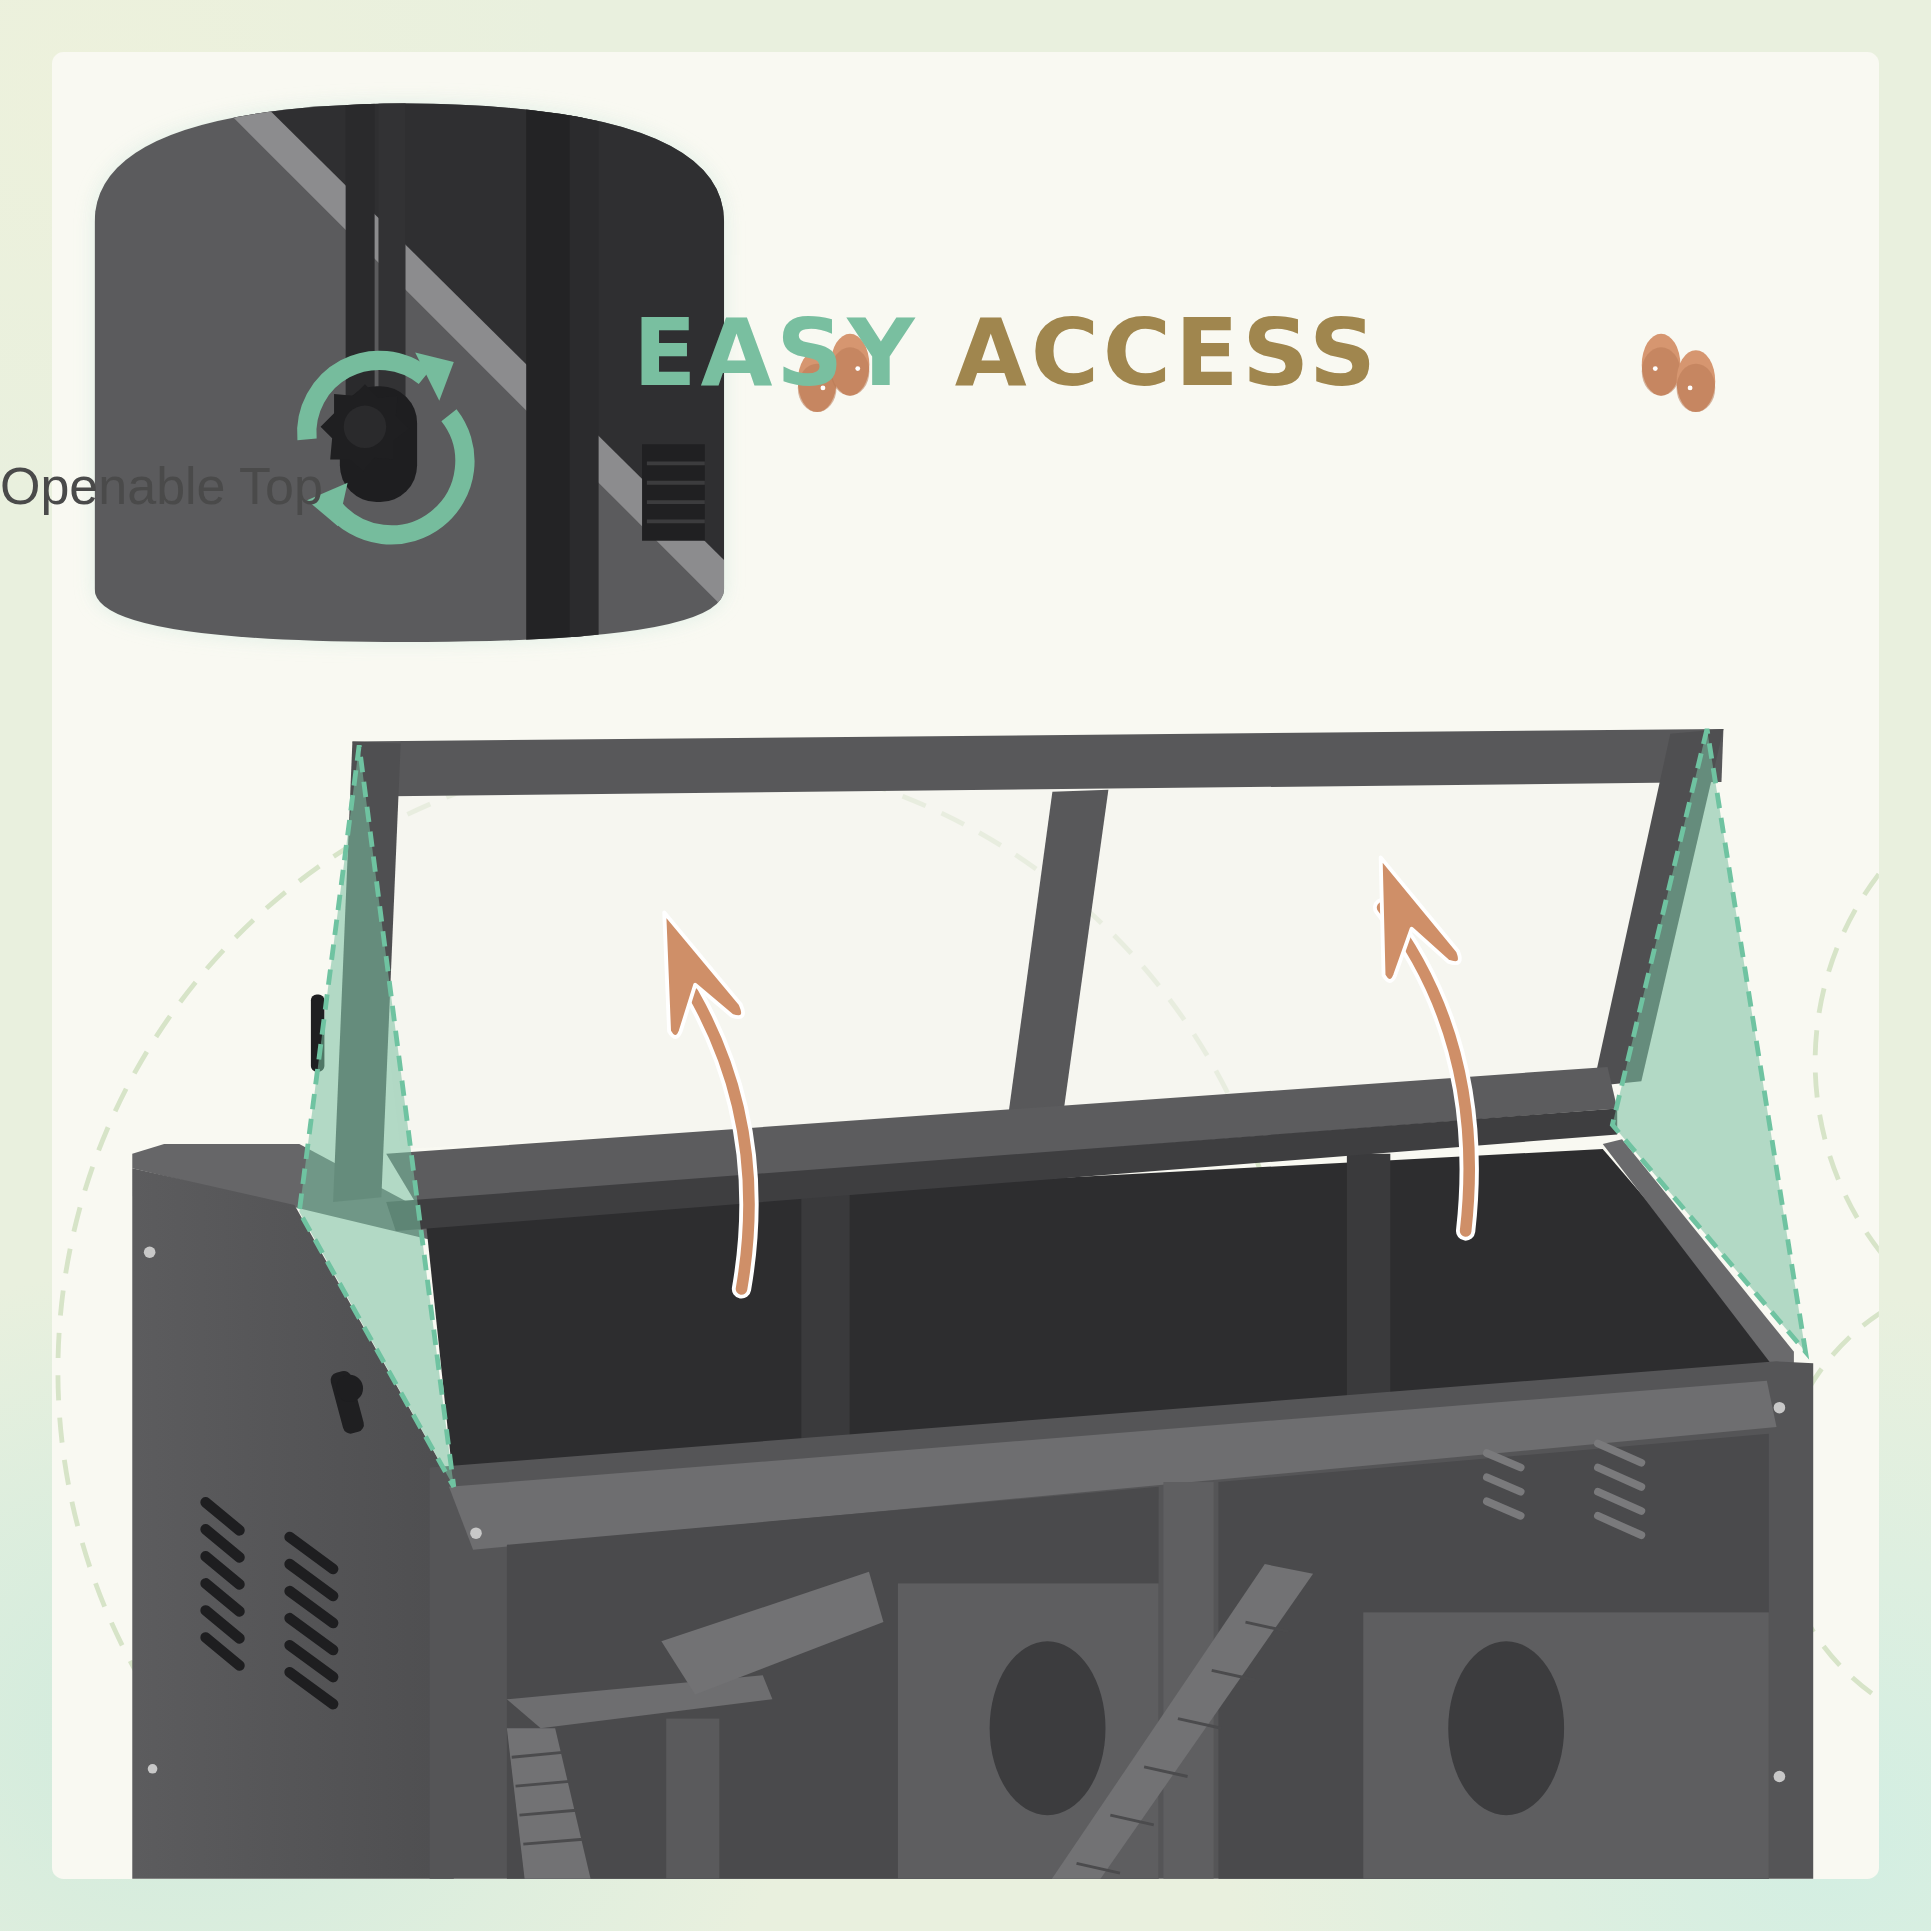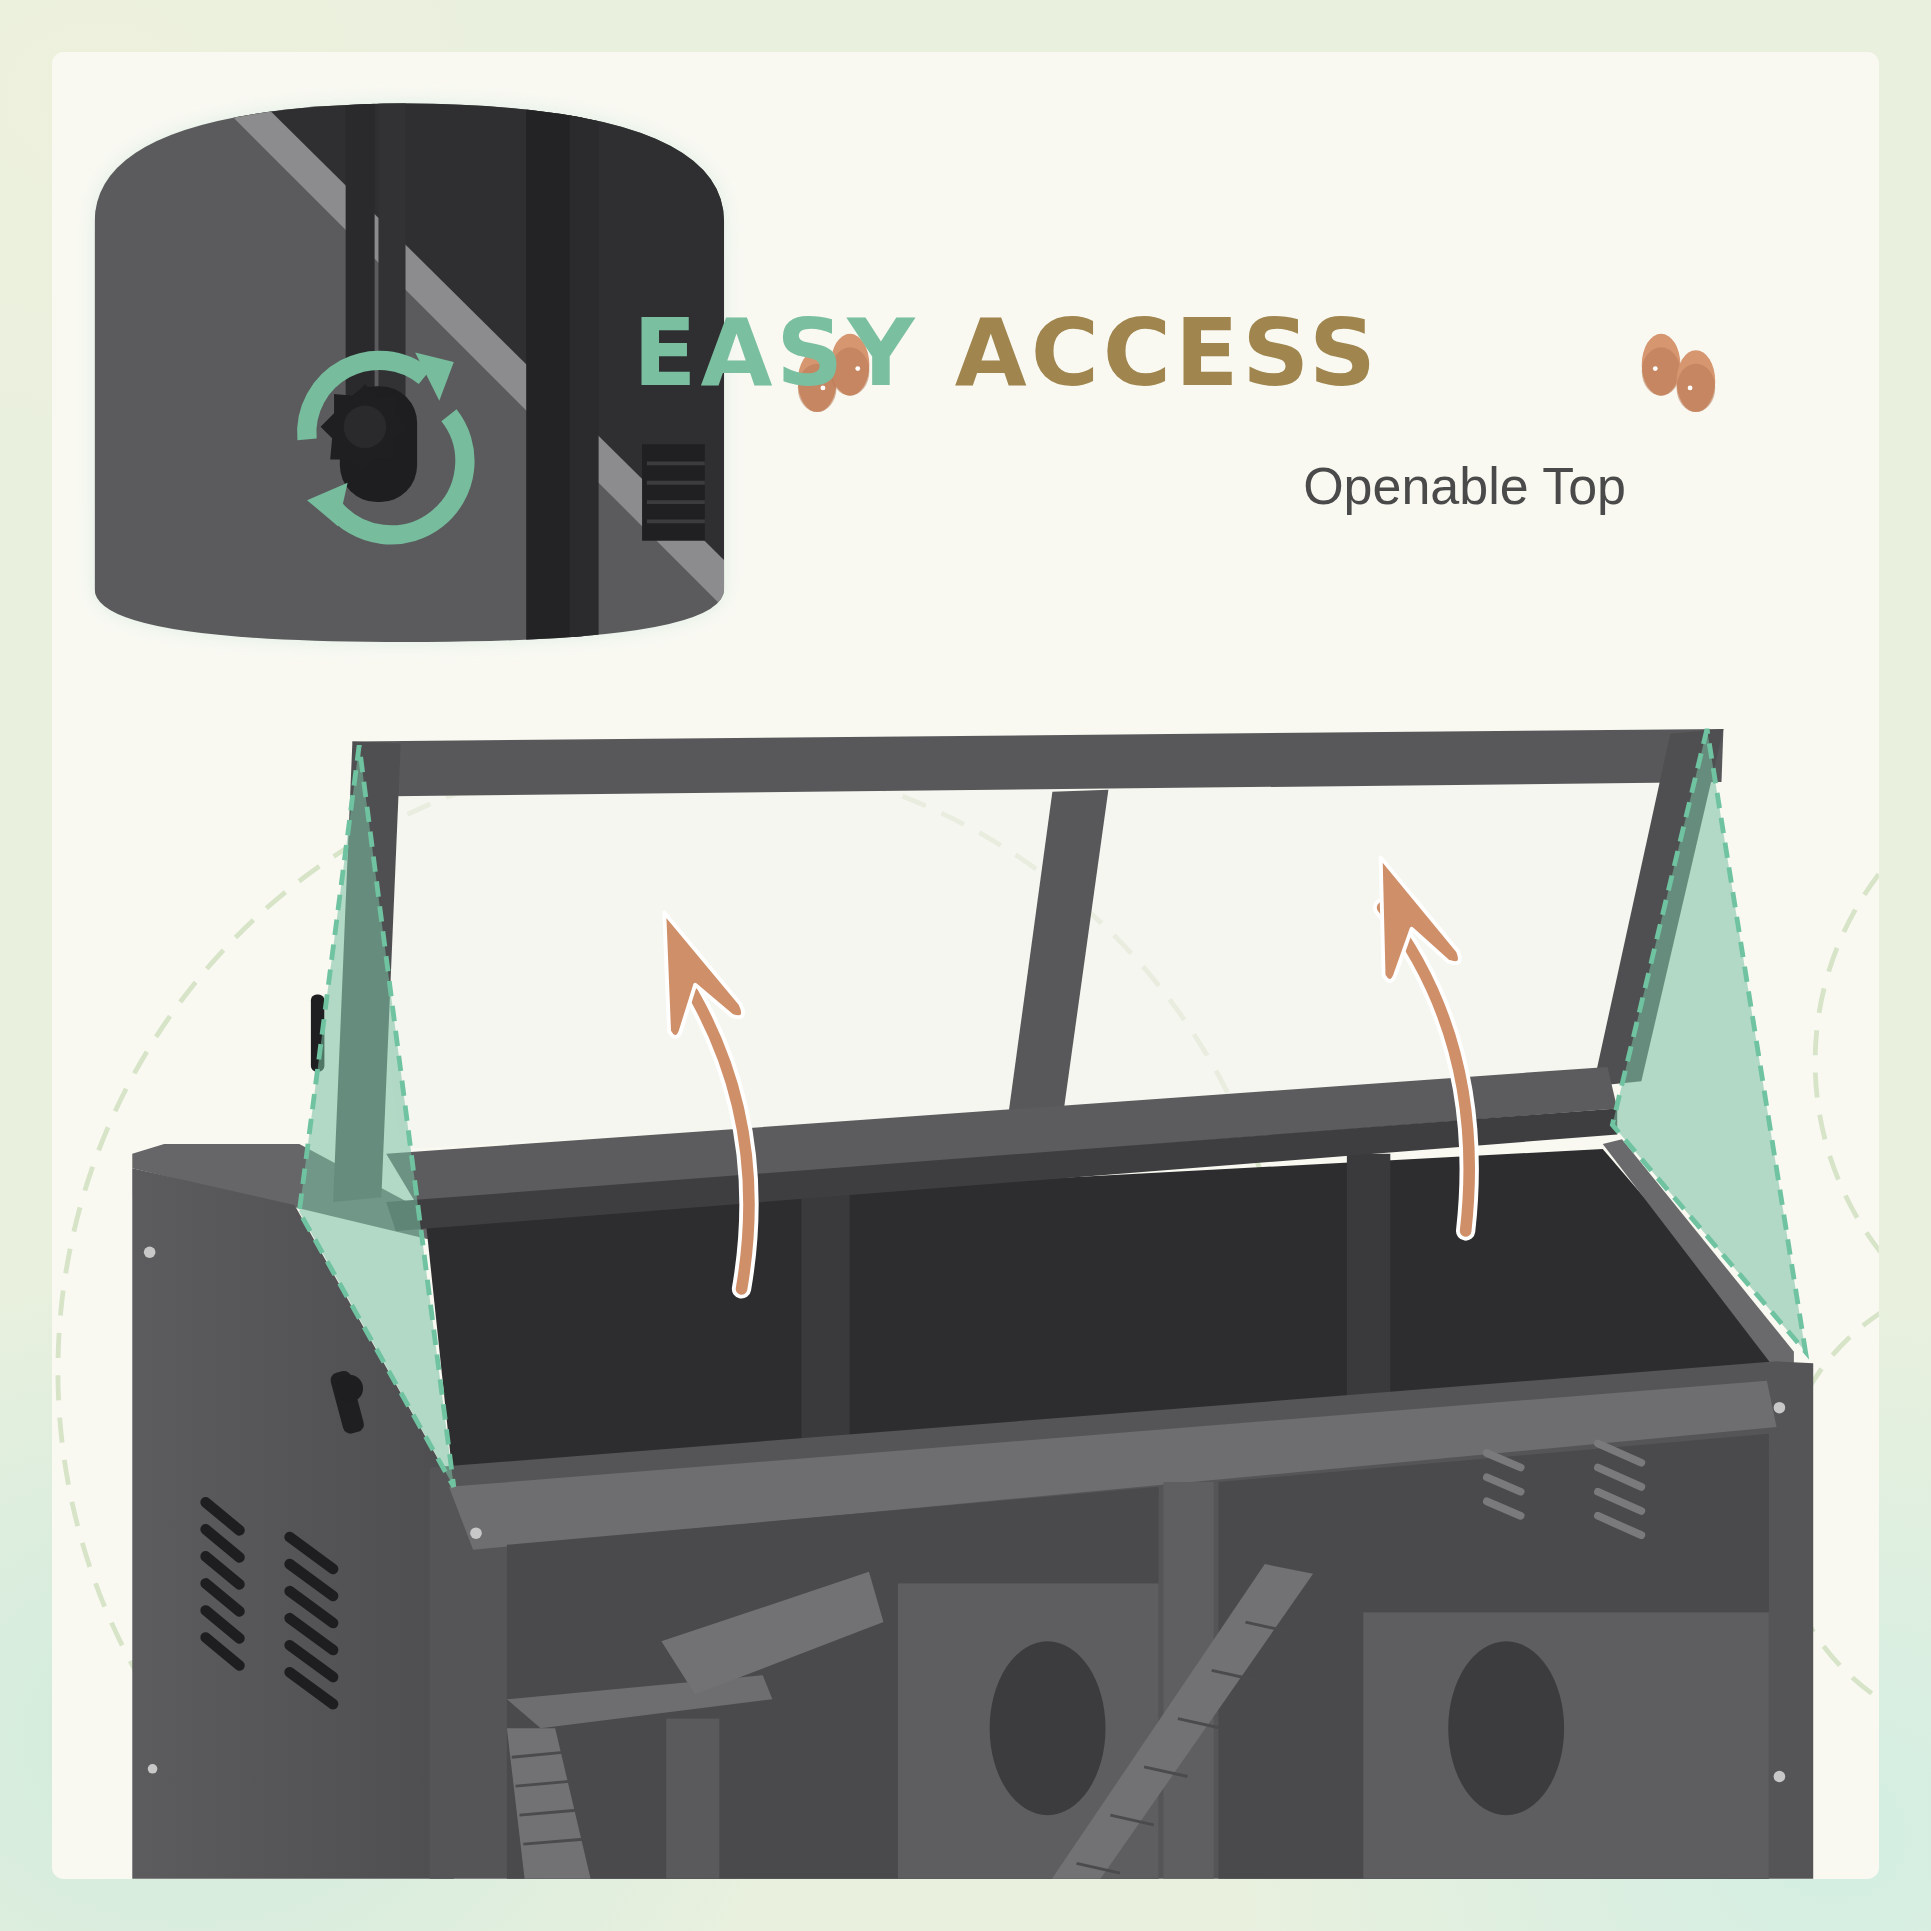--- a/index.html
+++ b/index.html
@@ -12,21 +12,21 @@
       radial-gradient(ellipse 676px 579px at 5% 5%, #EDF1DC 0%, rgba(237,241,220,0) 70%),
       #E9F0DE; }
   .card { position:absolute; left:52px; top:52px; width:1827px; height:1827px;
           background:#F9F9F2; border-radius:11.6px; overflow:hidden; }
   .scene { position:absolute; left:0; top:0; width:1931px; height:1931px; }
   .title { position:absolute; left:0; top:307px; width:1931px; text-align:center;
            font-size:93px; font-weight:bold; letter-spacing:3.9px; line-height:1;
            font-family:"DejaVu Sans", sans-serif;padding-left:41px; }
   .title .w1 { color:#79BFA0; }
   .title .w2 { color:#A0864E; }
-  .subtitle { position:absolute; left:9px; top:456px; width:1617px; text-align:right;
+  .subtitle { position:absolute; left:0; top:456px; width:1617px; text-align:left;
               font-size:52px; color:#4A4A4A; font-family:"Liberation Sans", sans-serif; }
   .almond { position:absolute; top:328px; width:92px; height:87px; }
 </style>
 </head>
 <body>
 
 <div class="bg-texture"></div>
 
 <div class="card"></div>
 

